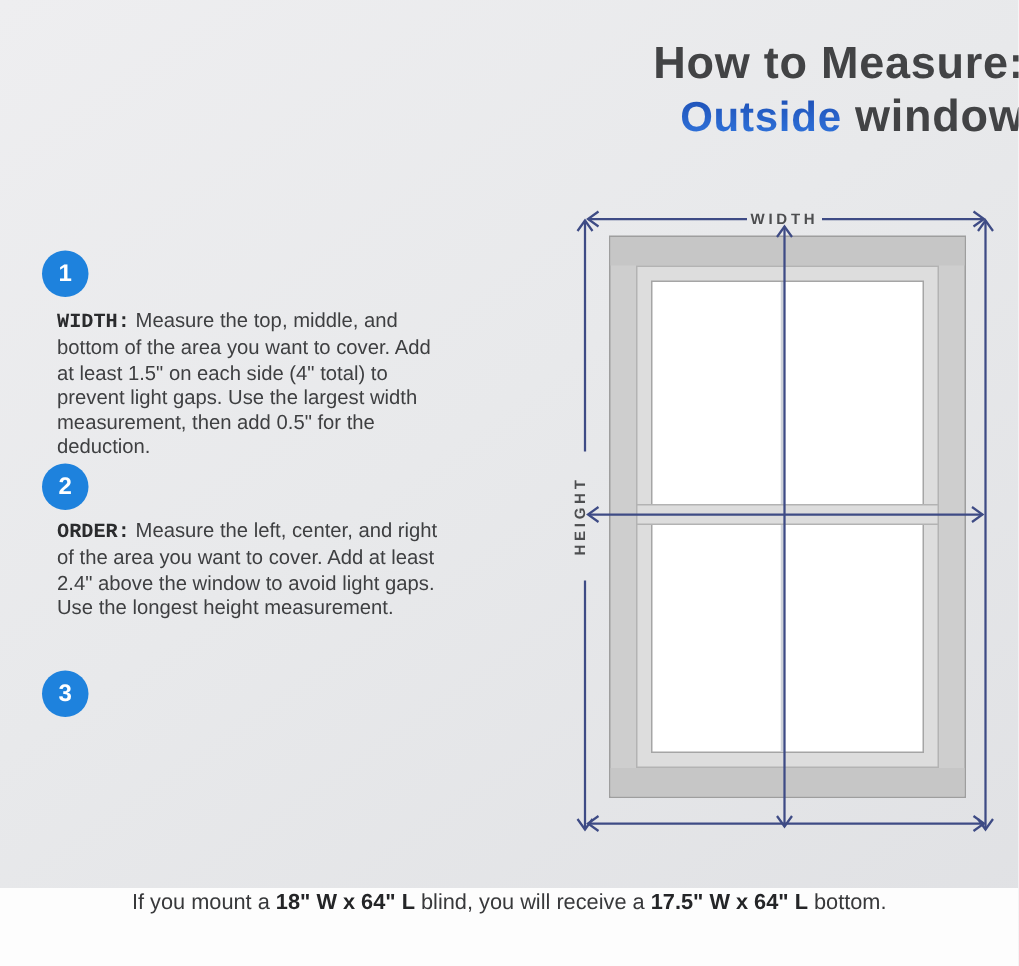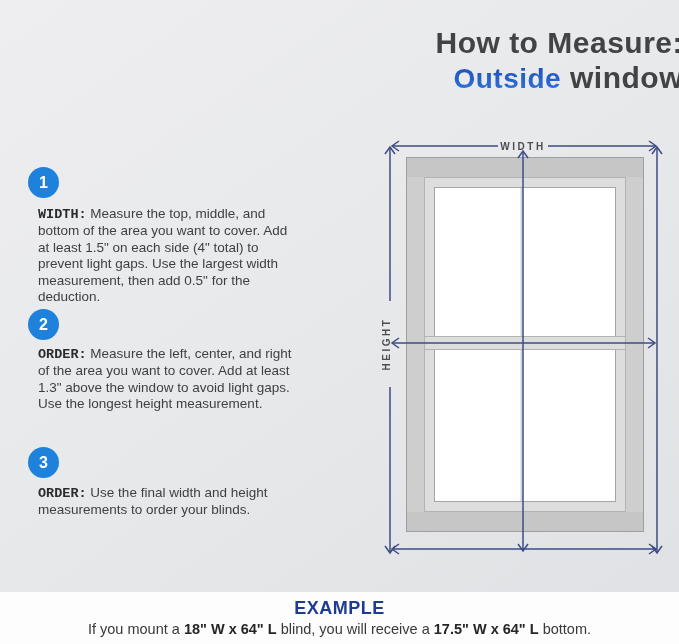--- a/index.html
+++ b/index.html
@@ -67,27 +67,24 @@
     </div>
   </div>
 
   <div class="step-circle" id="circle-1">1</div>
   <div class="step-text" id="text-1">
     <span class="step-label">WIDTH:</span><span> Measure the top, middle, and bottom of the area you want to cover. Add at least 1.5" on each side (4" total) to prevent light gaps. Use the largest width measurement, then add 0.5" for the deduction.</span>
   </div>
 
   <div class="step-circle" id="circle-2">2</div>
   <div class="step-text" id="text-2">
-    <span class="step-label">ORDER:</span><span> Measure the left, center, and right of the area you want to cover. Add at least 1.3" above the window to avoid light gaps. Use the longest height measurement.</span>
+    <span class="step-label">ORDER:</span><span> Measure the left, center, and right of the area you want to cover. Add at least 2.4" above the window to avoid light gaps. Use the longest height measurement.</span>
   </div>
 
   <div class="step-circle" id="circle-3">3</div>
-  <div class="step-text" id="text-3">
-    <span class="step-label">ORDER:</span><span> Use the final width and height measurements to order your blinds.</span>
-  </div>
 
   <svg class="diagram-svg" width="300" height="440" viewBox="378 130 300 440">
 
     <g>
       <rect x="406.5" y="157.5" width="237" height="374" fill="#cecece" stroke="#9e9e9e" stroke-width="1"></rect>
       <rect x="407" y="158" width="236" height="19" fill="#c6c6c6"></rect>
       <rect x="407" y="512" width="236" height="19" fill="#c6c6c6"></rect>
       <rect x="424.5" y="177.5" width="201" height="334" fill="#dddddd" stroke="#b3b3b3" stroke-width="1"></rect>
       <rect x="434.5" y="187.5" width="181" height="314" fill="#ffffff" stroke="#a5a5a5" stroke-width="1"></rect>
       <line x1="521.5" y1="188" x2="521.5" y2="501" stroke="#cfd3da" stroke-width="2"></line>
@@ -121,19 +118,18 @@
       <line x1="392" y1="343" x2="655" y2="343"></line>
       <path d="M399,338 L392,343 L399,348"></path>
       <path d="M648,338 L655,343 L648,348"></path>
     </g>
 
     <text x="523" y="149.5" text-anchor="middle" font-size="10" font-weight="700" letter-spacing="2.5" fill="#4d4e50" font-family="Liberation Sans, sans-serif">WIDTH</text>
     <text x="390" y="344" text-anchor="middle" font-size="10" font-weight="700" letter-spacing="2.5" fill="#4d4e50" font-family="Liberation Sans, sans-serif" transform="rotate(-90 390 344)">HEIGHT</text>
   </svg>
 
   <div class="example-band">
-    <div class="example-heading">EXAMPLE</div>
     <div class="example-text">
       <span>If you mount a </span><span class="example-bold">18" W x 64" L</span><span> blind, you will receive a </span><span class="example-bold">17.5" W x 64" L</span><span> bottom.</span>
     </div>
   </div>
 
 </div>
 
 </body></html>

